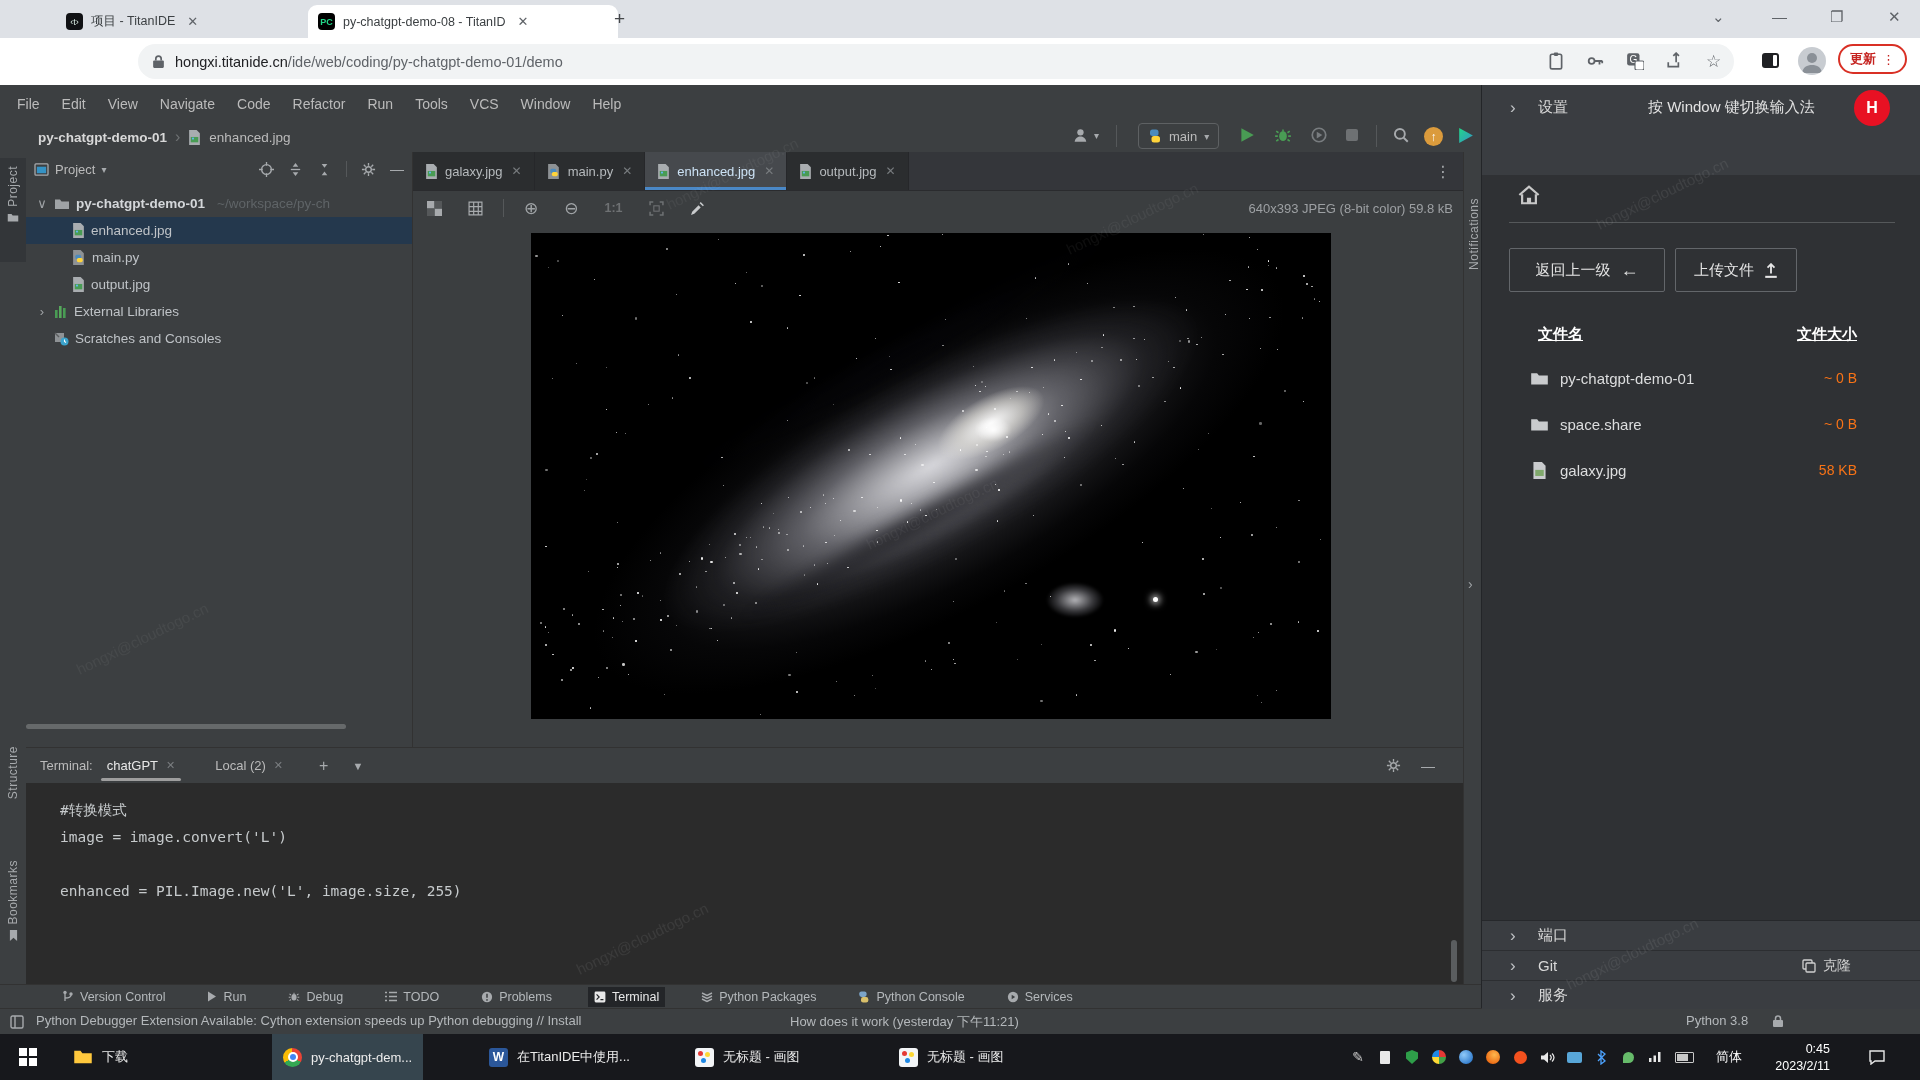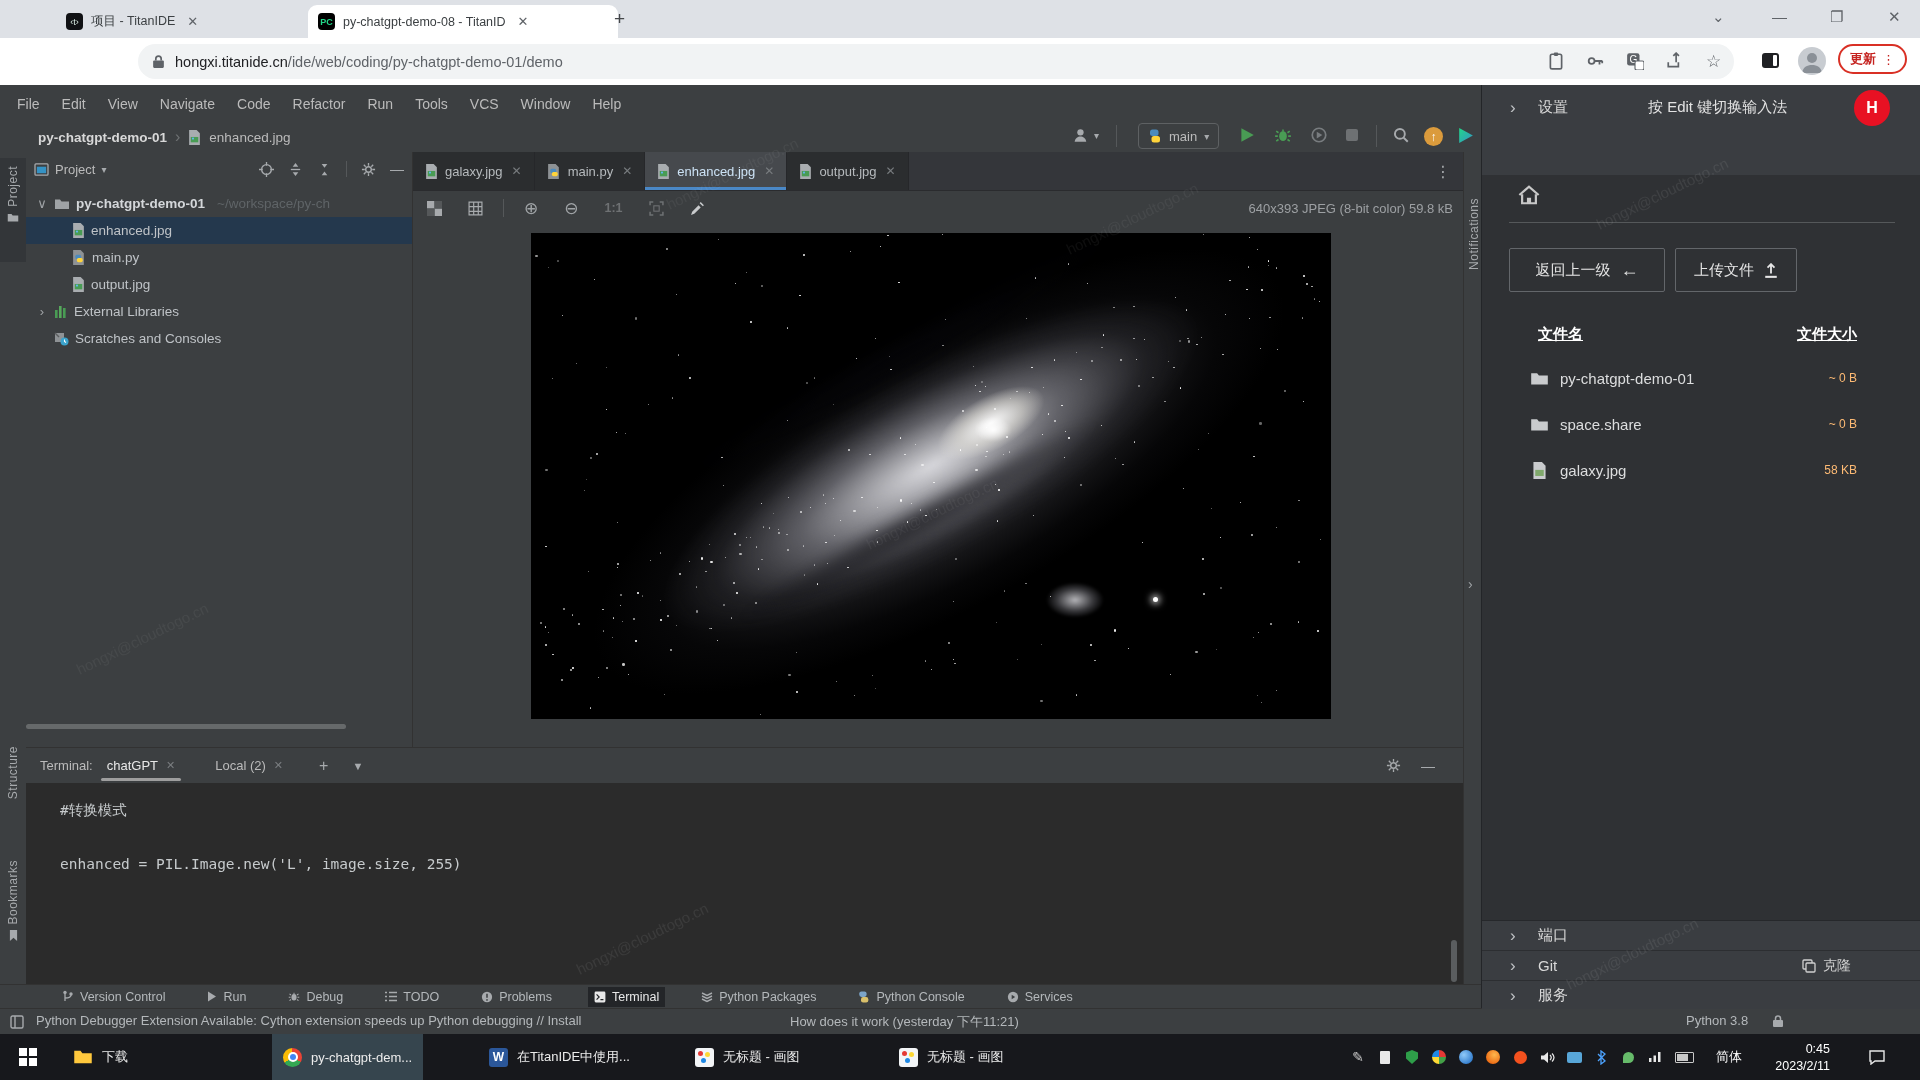--- a/index.html
+++ b/index.html
@@ -83,21 +83,21 @@
   .drow{display:flex;align-items:center;gap:14px;padding-left:28px;font-size:15px;color:#D8D8D8;height:45px;}
   .dchev{color:#C0C3C6;font-size:17px;width:14px;}
   .dchev.down{display:inline-block;transform:rotate(90deg);}
   #avatarH{position:absolute;left:372px;top:5px;width:36px;height:36px;border-radius:50%;
     background:#E81123;color:#fff;font-size:16px;font-weight:bold;display:flex;align-items:center;justify-content:center;}
   .dbtn{border:1px solid #63666A;border-radius:2px;height:42px;display:flex;align-items:center;
     justify-content:center;gap:10px;font-size:15px;color:#E6E6E6;background:transparent;}
   .ftable-h{font-size:15px;font-weight:bold;color:#FFFFFF;text-decoration:underline;}
   .frow{position:absolute;left:0;width:439px;height:46px;display:flex;align-items:center;}
   .frow .nm{font-size:15px;color:#DCDDDE;margin-left:12px;}
-  .frow .sz{position:absolute;right:64px;font-size:12px;color:#fdba74;}
+  .frow .sz{position:absolute;right:64px;font-size:14px;color:#f97316;}
   .dbot{position:absolute;left:0;top:835px;width:439px;height:88px;background:#3A3D41;border-top:1px solid #26282B;}
   .dbrow{height:29px;display:flex;align-items:center;gap:14px;padding-left:28px;font-size:15px;
     color:#D8D8D8;border-bottom:1px solid #2C2E31;position:relative;}
   
   #taskbar{left:0;top:1034px;width:1920px;height:46px;background:#17181C;z-index:10;}
   .titem{position:absolute;top:0;height:46px;display:flex;align-items:center;gap:9px;
     padding:0 11px;font-size:13px;color:#ECECEC;white-space:nowrap;}
   .titem.on{background:#36454E;}
   .tray{position:absolute;top:0;height:46px;display:flex;align-items:center;justify-content:center;}
   .timeblk{font-size:12.5px;color:#fff;text-align:right;line-height:1.35;}
@@ -791,20 +791,21 @@
       <span class="abs" style="right:62px;">
           <svg width="15" height="15" viewBox="0 0 16 16">
             <circle cx="8" cy="8" r="3" stroke="#A7AAAD" stroke-width="1.5" fill="none"></circle>
             <path d="M8 1v3M8 12v3M1 8h3M12 8h3M3 3l2 2M11 11l2 2M13 3l-2 2M5 11l-2 2" stroke="#A7AAAD" stroke-width="1.4"></path>
           </svg>
         </span>
       <span class="abs" style="right:28px;color:#A7AAAD;font-size:14px;">—</span>
     </div>
     <div id="termbody">
       <div>#转换模式</div>
+      <div>image = image.convert('L')</div>
       <div></div>
       <div>enhanced = PIL.Image.new('L', image.size, 255)</div>
     </div>
     <div class="abs" style="right:6px;top:193px;width:6px;height:42px;background:#5A5D5F;border-radius:3px;"></div>
   </div>
 
   <div id="twbar" class="abs">
     <span class="twitem">
       <svg width="12" height="13" viewBox="0 0 12 13">
           <circle cx="3" cy="2.5" r="1.7" fill="#A7AAAD"></circle>
@@ -885,21 +886,21 @@
           <path d="M3.5 6V4.5a2.5 2.5 0 0 1 5 0V6" stroke="#A7AAAD" stroke-width="1.5" fill="none"></path>
         </svg>
       </span>
   </div>
 
   <div id="drawer" class="abs">
     <div class="dhead abs" style="left:0;top:0;width:439px;height:90px;">
       <div class="drow" style="position:relative;">
         <span class="dchev">›</span>
         <span>设置</span>
-        <span style="margin-left:66px;color:#E2E2E2;">按 Edit 键切换输入法</span>
+        <span style="margin-left:66px;color:#E2E2E2;">按 Window 键切换输入法</span>
         <span id="avatarH">H</span>
       </div>
     </div>
     <div class="abs" style="left:36px;top:100px;">
       <svg width="22" height="20" viewBox="0 0 16 14">
           <path d="M1 7 8 1l7 6" stroke="#C8C8C8" stroke-width="1.6" fill="none"></path>
           <path d="M3 6.5V13h10V6.5" stroke="#C8C8C8" stroke-width="1.6" fill="none"></path>
           <rect x="6.5" y="9" width="3" height="4" fill="#C8C8C8"></rect>
         </svg>
     </div>

